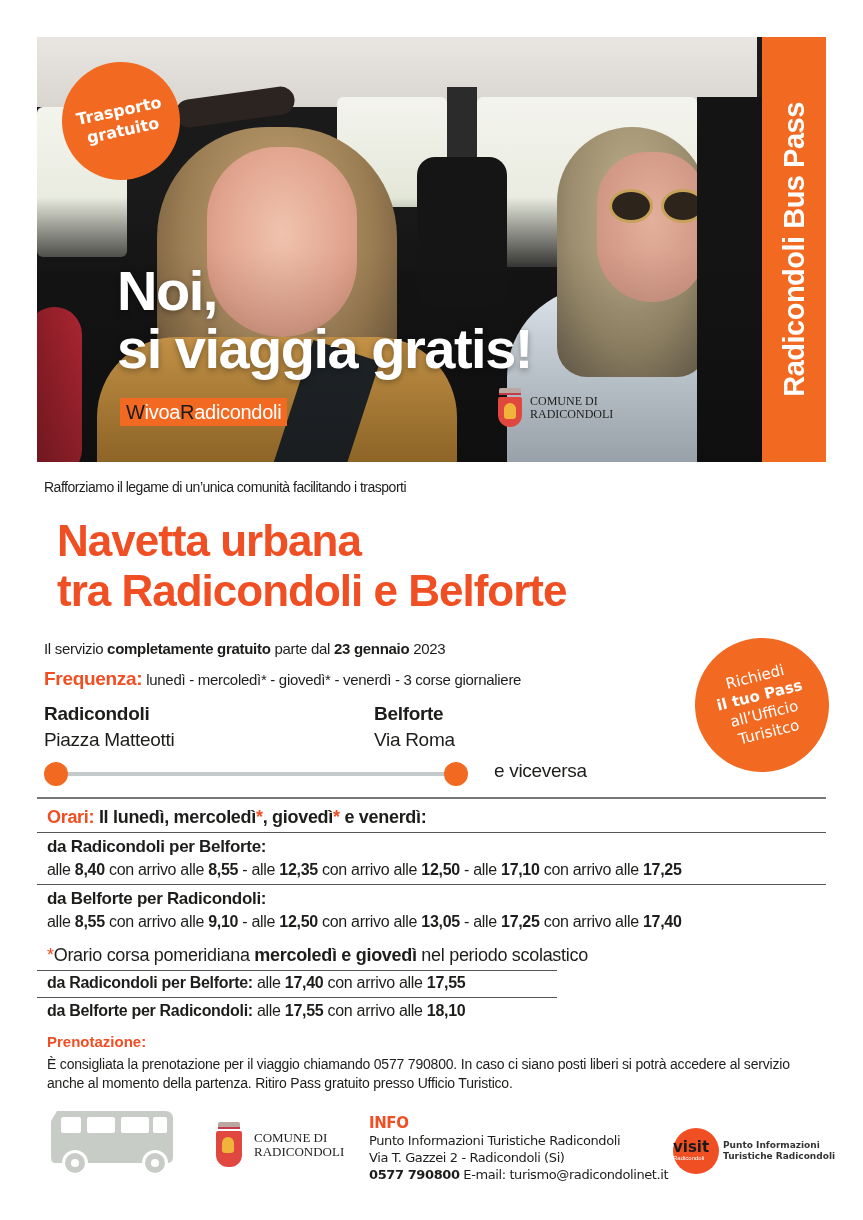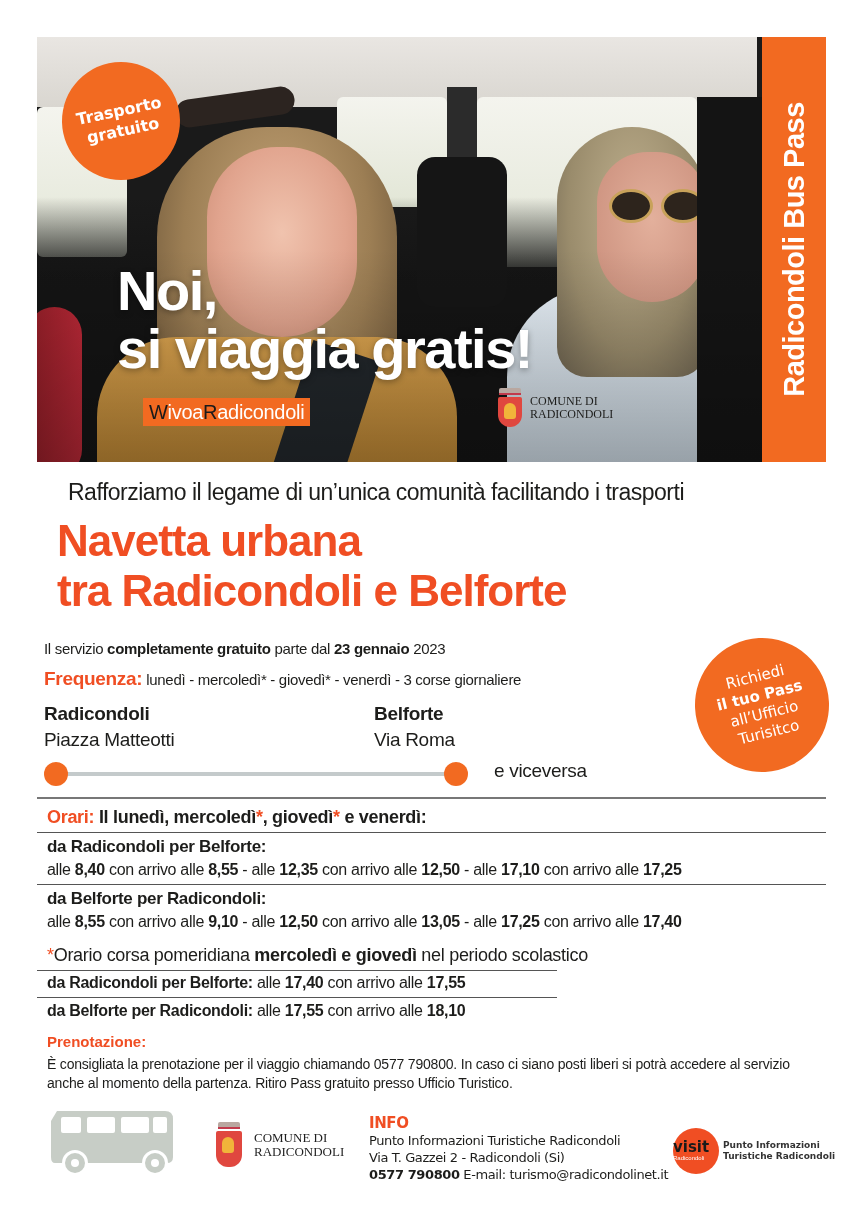--- a/index.html
+++ b/index.html
@@ -48,21 +48,21 @@
     justify-content: center; transform: rotate(-12deg);
     font-family: "DejaVu Sans", sans-serif; font-weight: bold; font-size: 16px; line-height: 20px; text-align: center;
   }
   .headline {
     position: absolute; left: 117px; top: 262px; color: #fff; font-family: "Liberation Sans", sans-serif;
     font-weight: bold; font-size: 56px; line-height: 58px; letter-spacing: -1.5px;
     text-shadow: 0 2px 6px rgba(0,0,0,0.35);
   }
   .wivoa {
     position: absolute; left: 120px; top: 398px; height: 28px; padding: 0 6px; background: #f26a21;
-    font-family: "Liberation Sans", sans-serif; font-size: 20px; line-height: 28px; color: #fff; letter-spacing: -0.3px; margin-left: 23px;
+    font-family: "Liberation Sans", sans-serif; font-size: 20px; line-height: 28px; color: #fff; letter-spacing: -0.3px;
   }
   .wivoa .dark { color: #1a1a1a; }
   .comune-hero { position: absolute; left: 496px; top: 388px; display: flex; align-items: center; gap: 6px; }
   .crest { width: 28px; display: flex; flex-direction: column; align-items: center; }
   .crest .crown { width: 22px; height: 7px; background: #b9a7a0; border-radius: 2px 2px 0 0;
     border-bottom: 2px solid #c23a4c; }
   .crest .shield { width: 24px; height: 30px; margin-top: 2px; background: #e0473f;
     border-radius: 2px 2px 12px 12px; position: relative; }
   .crest .shield::after { content: ""; position: absolute; left: 6px; top: 6px; width: 12px; height: 16px;
     background: #f1b43a; border-radius: 6px 6px 3px 3px; }
@@ -72,22 +72,22 @@
   .side-band {
     position: absolute; left: 762px; top: 37px; width: 64px; height: 425px; background: #f26a21;
     display: flex; align-items: center; justify-content: center;
   }
   .side-band span {
     display: block; transform: rotate(-90deg); white-space: nowrap; color: #fff;
     font-family: "Liberation Sans", sans-serif; font-weight: bold; font-size: 29px; letter-spacing: -0.5px;
   }
 
   
-  .tagline { position: absolute; left: 44px; top: 479px; font-size: 23px; letter-spacing: -0.5px; color: #1d1d1b;
-    font-family: "Liberation Sans", sans-serif; margin-left: 24px; }
+  .tagline { position: absolute; left: 44px; top: 479px; font-size: 14px; letter-spacing: -0.5px; color: #1d1d1b;
+    font-family: "Liberation Sans", sans-serif; }
   .title { position: absolute; left: 41px; top: 516px; color: #f04e23; font-weight: bold;
     font-size: 44px; line-height: 50px; letter-spacing: -1px; font-family: "Liberation Sans", sans-serif; margin-left: 16px; }
   .service { position: absolute; left: 44px; top: 640px; font-size: 15px; letter-spacing: -0.3px; }
   .freq { position: absolute; left: 44px; top: 668px; font-size: 15px; letter-spacing: -0.3px; }
   .freq .label { color: #f04e23; font-weight: bold; font-size: 19px; }
   b { font-weight: bold; }
 
   .stop { position: absolute; font-size: 19px; line-height: 26px; letter-spacing: -0.3px; }
   .stop .name { font-weight: bold; display: block; }
   .stop-a { left: 44px; top: 701px; }

